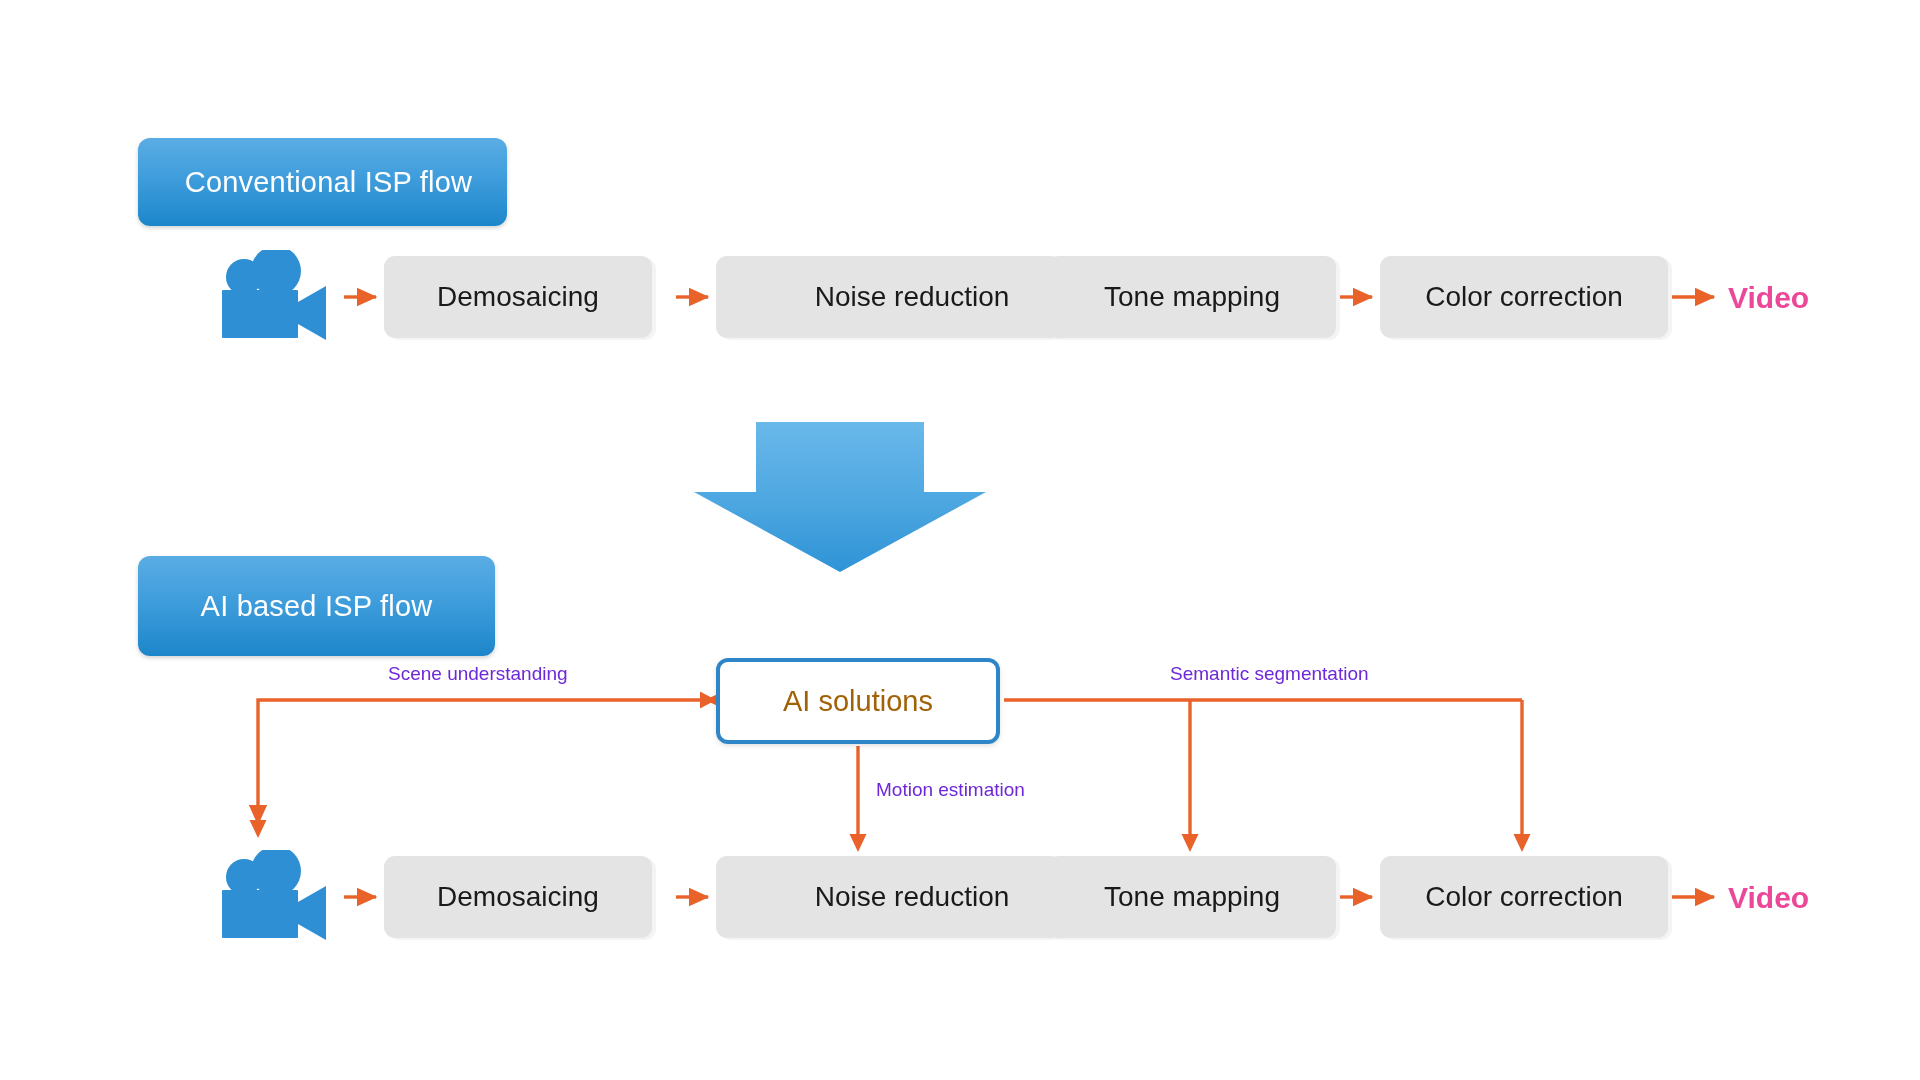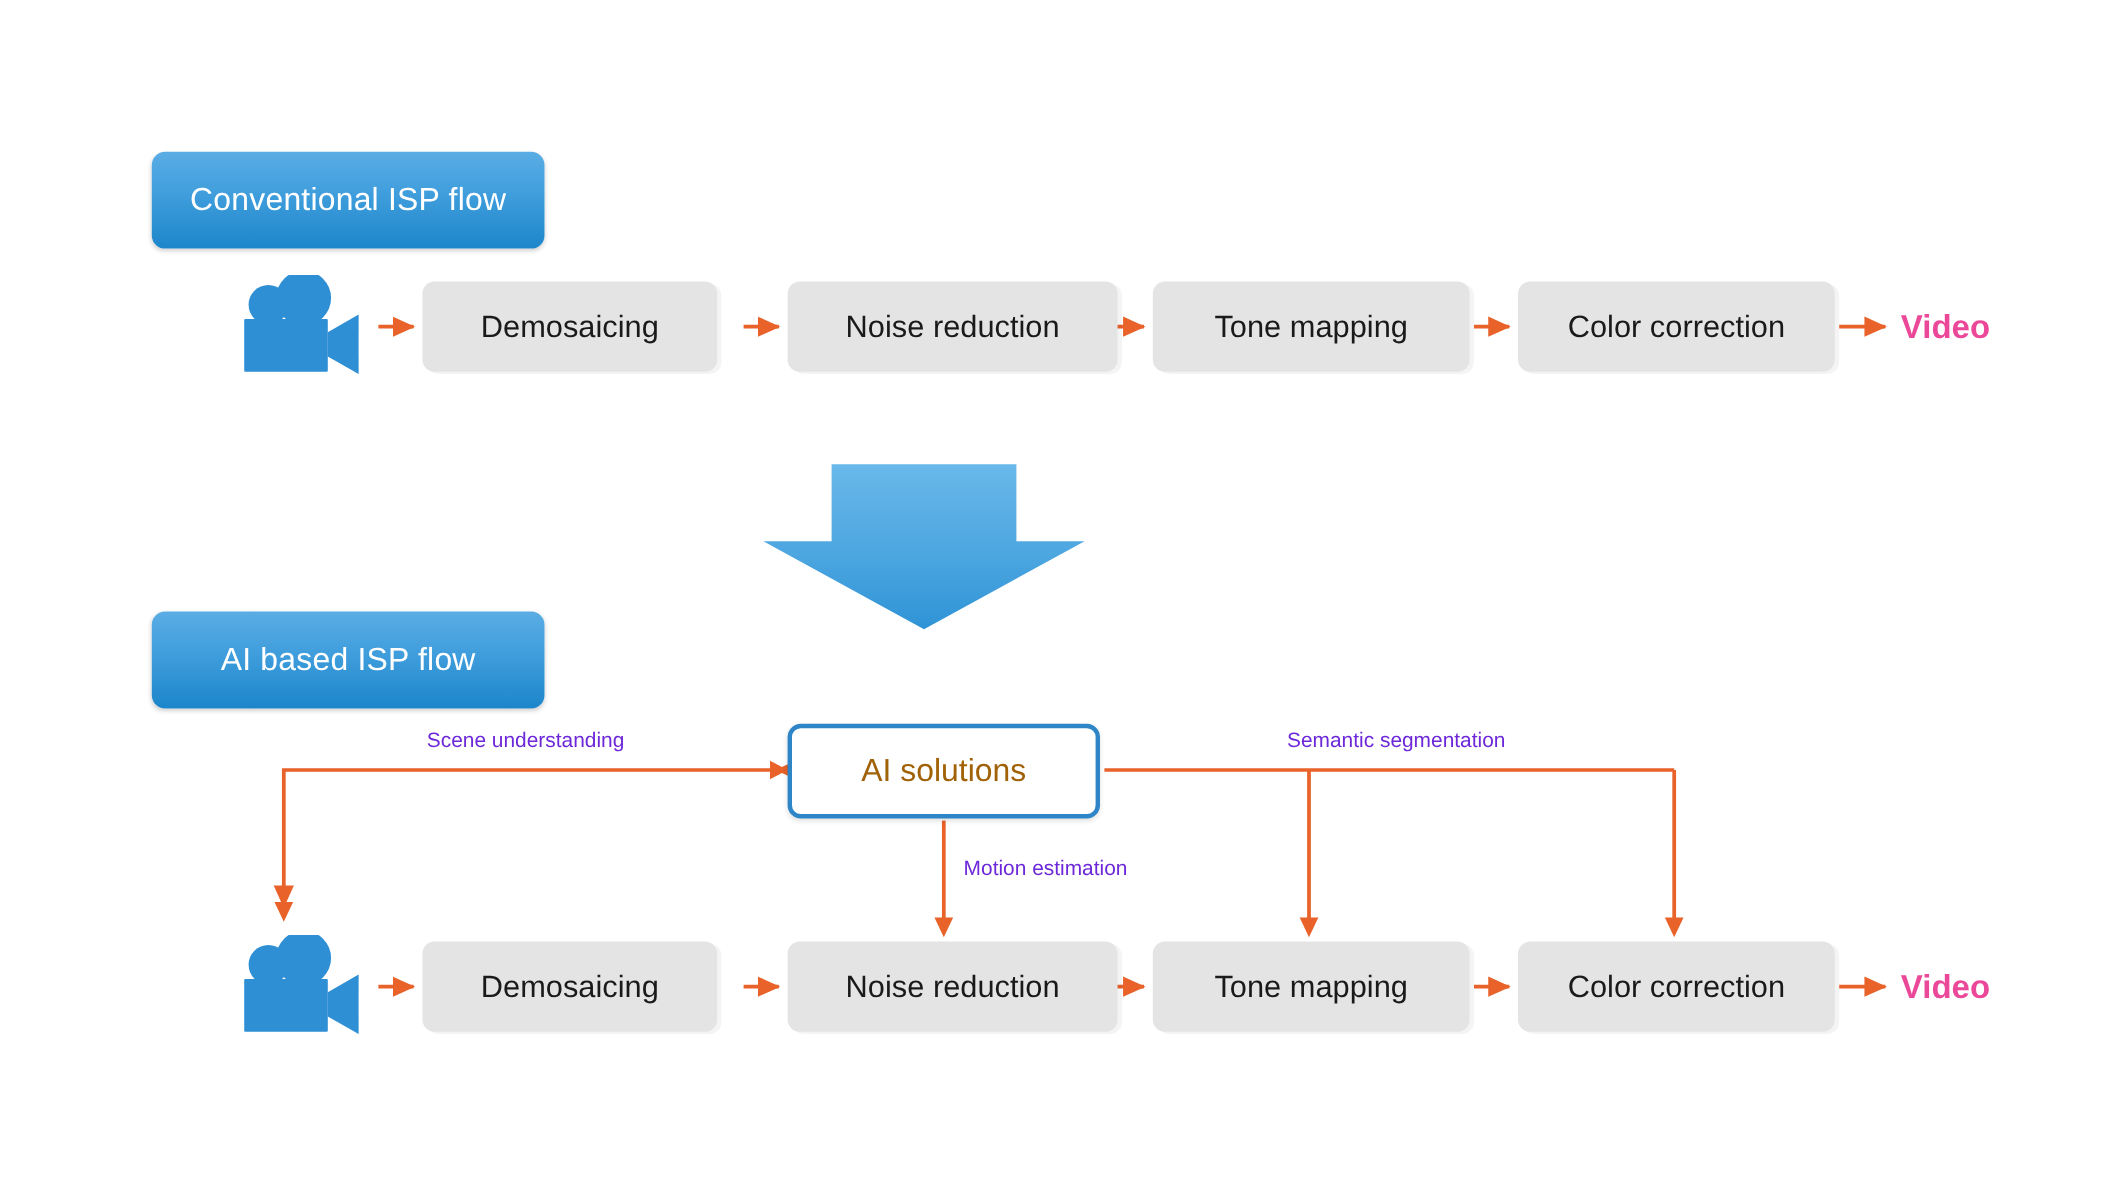--- a/index.html
+++ b/index.html
@@ -31,22 +31,22 @@
     align-items: center;
     justify-content: center;
     border-radius: 12px;
     background: linear-gradient(180deg, #5aade4 0%, #3f9ddc 45%, #1c86ca 100%);
     box-shadow: 0 2px 4px rgba(0,0,0,0.18);
     color: #ffffff;
     font-size: 29px;
     letter-spacing: 0.2px;
     white-space: nowrap;
   }
-  .flow-pill.conventional { left: 138px; top: 138px; width: 357px; height: 88px; }
-  .flow-pill.aibased      { left: 138px; top: 556px; width: 357px; height: 88px; }
+  .flow-pill.conventional { left: 138px; top: 138px; width: 357px; height: 88px; padding-left: 12px; }
+  .flow-pill.aibased      { left: 138px; top: 556px; width: 357px; height: 100px; }
 
   
   .proc-box {
     position: absolute;
     display: flex;
     align-items: center;
     justify-content: center;
     background: #e4e4e4;
     border-radius: 11px;
     color: #1a1a1a;
@@ -57,21 +57,21 @@
   .proc-shadow {
     position: absolute;
     border-radius: 11px;
     background: rgba(0,0,0,0.045);
     height: 82px;
   }
 
   
   .r1 { top: 256px; }
   .c1 { left: 384px;  width: 268px; }
-  .c2 { left: 716px;  width: 300px; }
+  .c2 { left: 716px;  width: 300px; padding-left: 46px; }
   .c3 { left: 1048px; width: 288px; }
   .c4 { left: 1380px; width: 288px; }
 
   
   .r2 { top: 856px; }
 
   
   .video-label {
     position: absolute;
     font-size: 30px;

